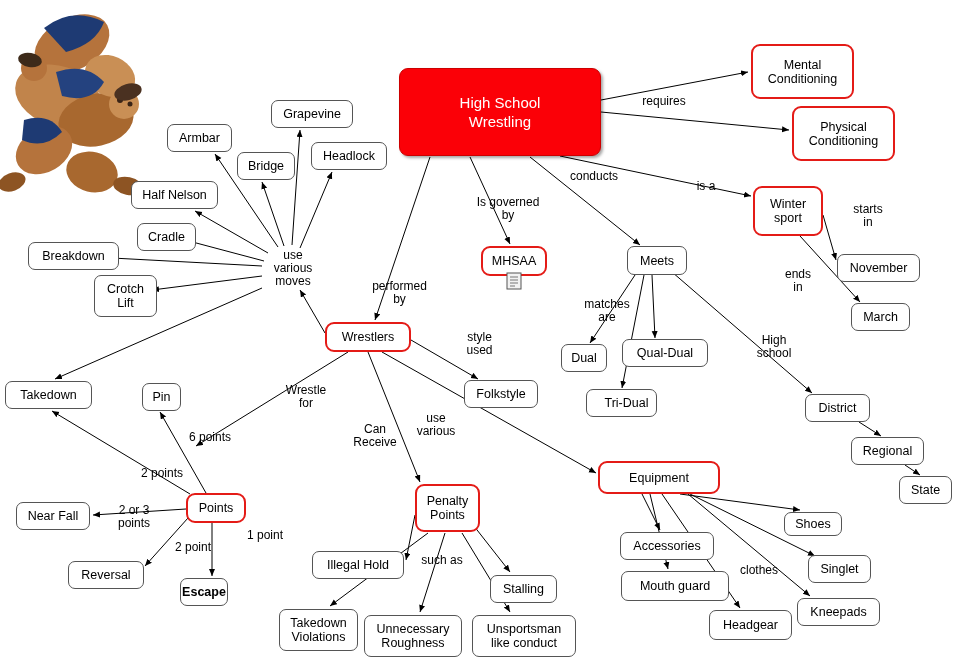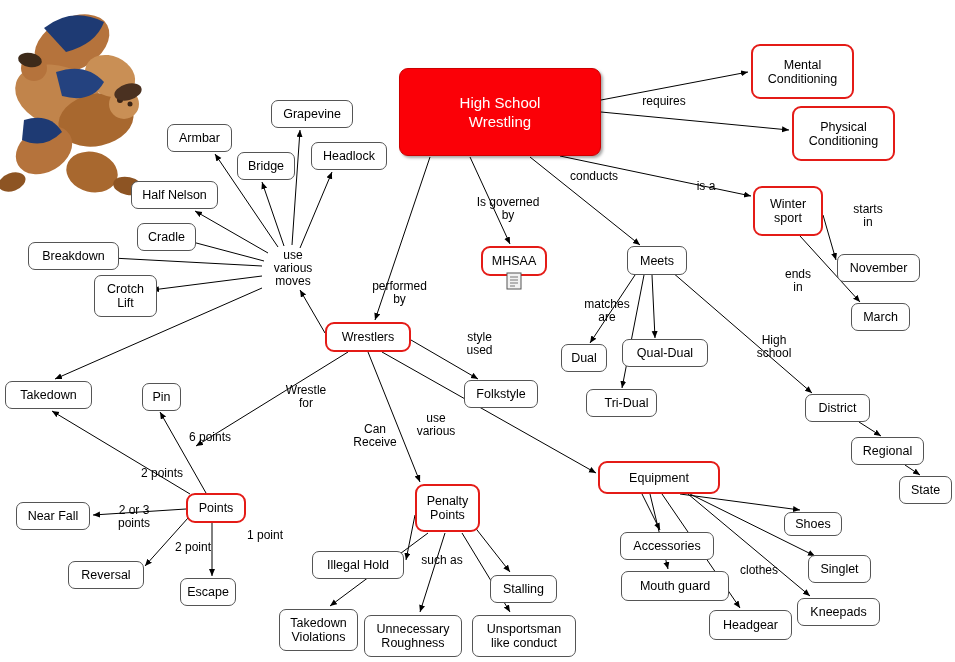--- a/index.html
+++ b/index.html
@@ -185,21 +185,21 @@
       <div class="node" style="left: 131px; top: 181px; width: 87px; height: 28px;">Half Nelson</div>
       <div class="node" style="left: 137px; top: 223px; width: 59px; height: 28px;">Cradle</div>
       <div class="node" style="left: 28px; top: 242px; width: 91px; height: 28px;">Breakdown</div>
       <div class="node" style="left: 94px; top: 275px; width: 63px; height: 42px;">Crotch
 Lift</div>
       <div class="node" style="left: 5px; top: 381px; width: 87px; height: 28px;">Takedown</div>
       <div class="node" style="left: 142px; top: 383px; width: 39px; height: 28px;">Pin</div>
       <div class="node red" style="left: 186px; top: 493px; width: 60px; height: 30px;">Points</div>
       <div class="node" style="left: 16px; top: 502px; width: 74px; height: 28px;">Near Fall</div>
       <div class="node" style="left: 68px; top: 561px; width: 76px; height: 28px;">Reversal</div>
-      <div class="node" style="left: 180px; top: 578px; width: 56px; height: 28px;">Escape</div>
+      <div class="node" style="left: 180px; top: 578px; width: 48px; height: 28px; font-weight: bold;">Escape</div>
       <div class="node red" style="left: 415px; top: 484px; width: 65px; height: 48px;">Penalty
 Points</div>
       <div class="node" style="left: 312px; top: 551px; width: 92px; height: 28px; text-align: right;">Illegal Hold</div>
       <div class="node" style="left: 279px; top: 609px; width: 79px; height: 42px;">Takedown
 Violations</div>
       <div class="node" style="left: 364px; top: 615px; width: 98px; height: 42px;">Unnecessary
 Roughness</div>
       <div class="node" style="left: 472px; top: 615px; width: 104px; height: 42px;">Unsportsman
 like conduct</div>
       <div class="node" style="left: 490px; top: 575px; width: 67px; height: 28px;">Stalling</div>

